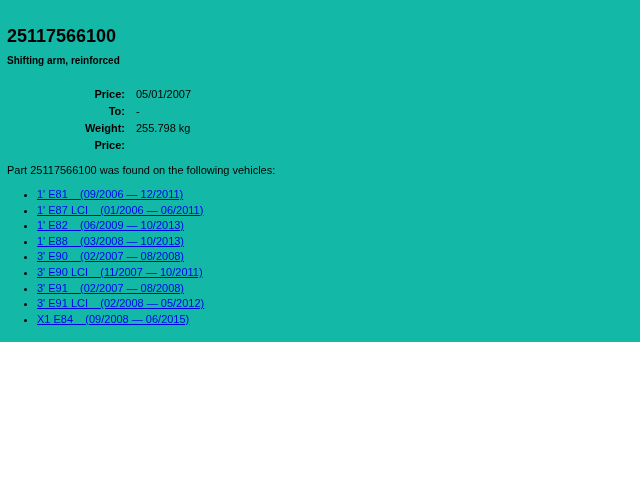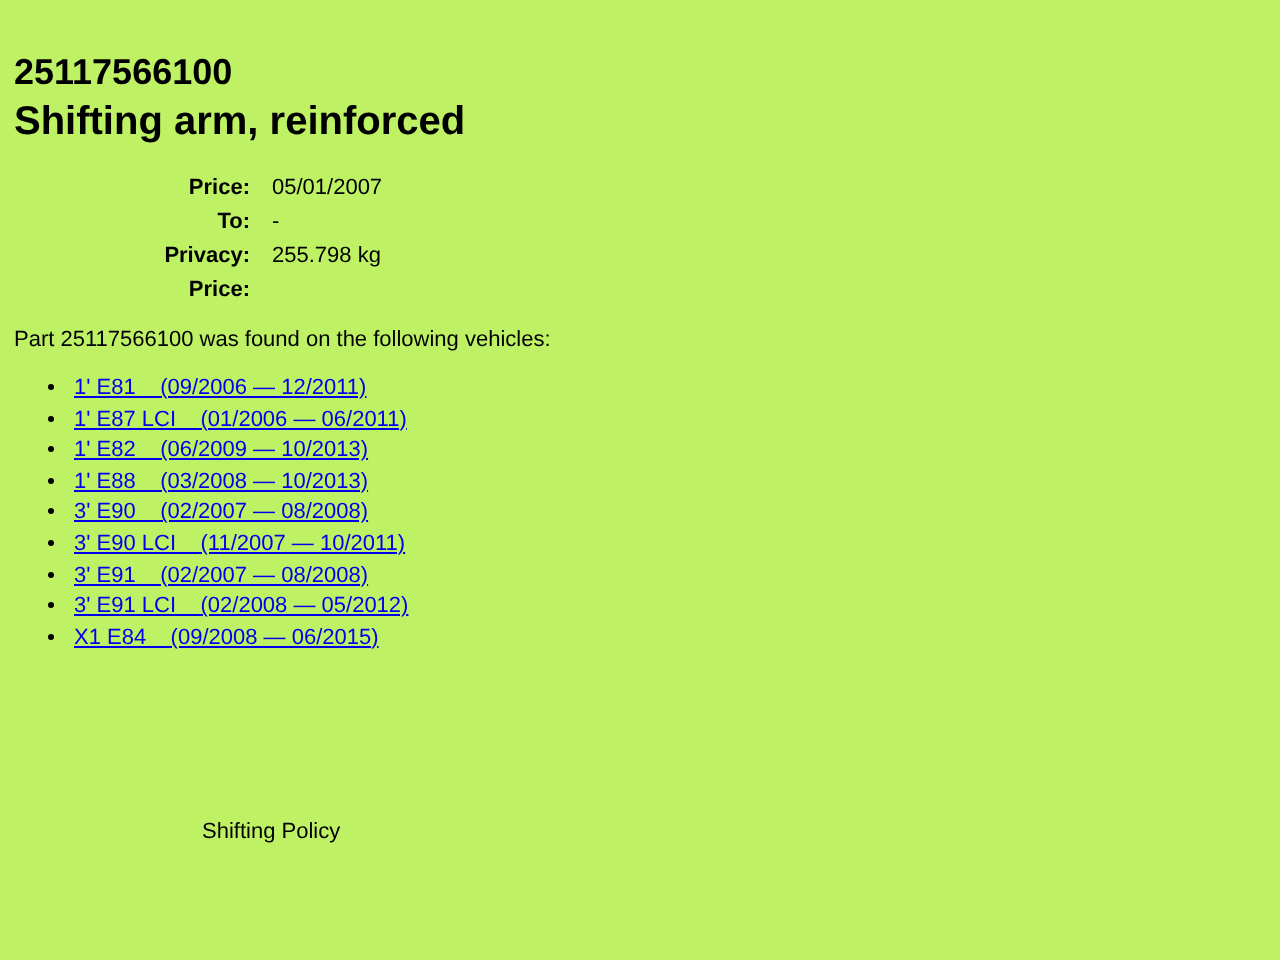--- a/index.html
+++ b/index.html
@@ -6,34 +6,34 @@
     margin: 0;
     padding: 0;
     background: #ffffff;
     color: #000000;
     font-family: "Liberation Sans", sans-serif;
     font-size: 11px;
   }
   .page {
     position: relative;
     width: 640px;
-    height: 480px;
+    height: 342px;
     overflow: hidden;
     padding-left: 7px;
     box-sizing: border-box;
-    background: #bef264;
+    background: #14b8a6;
   }
   h1.part-number {
     font-size: 18px;
     line-height: 20px;
     font-weight: bold;
     margin: 26px 0 0 0;
   }
   h2.part-name {
-    font-size: 20px;
+    font-size: 10px;
     line-height: 18px;
     font-weight: bold;
     margin: 6px 0 0 0;
   }
   table.details {
     border-collapse: separate;
     border-spacing: 0;
     margin-top: 15px;
   }
   table.details td {
@@ -93,21 +93,21 @@
     <tbody>
       <tr>
         <td class="lbl">Price:</td>
         <td class="val">05/01/2007</td>
       </tr>
       <tr>
         <td class="lbl">To:</td>
         <td class="val">-</td>
       </tr>
       <tr>
-        <td class="lbl">Privacy:</td>
+        <td class="lbl">Weight:</td>
         <td class="val">255.798 kg</td>
       </tr>
       <tr>
         <td class="lbl">Price:</td>
         <td class="val"></td>
       </tr>
     </tbody>
   </table>
 
   <p class="intro">Part 25117566100 was found on the following vehicles:</p>

